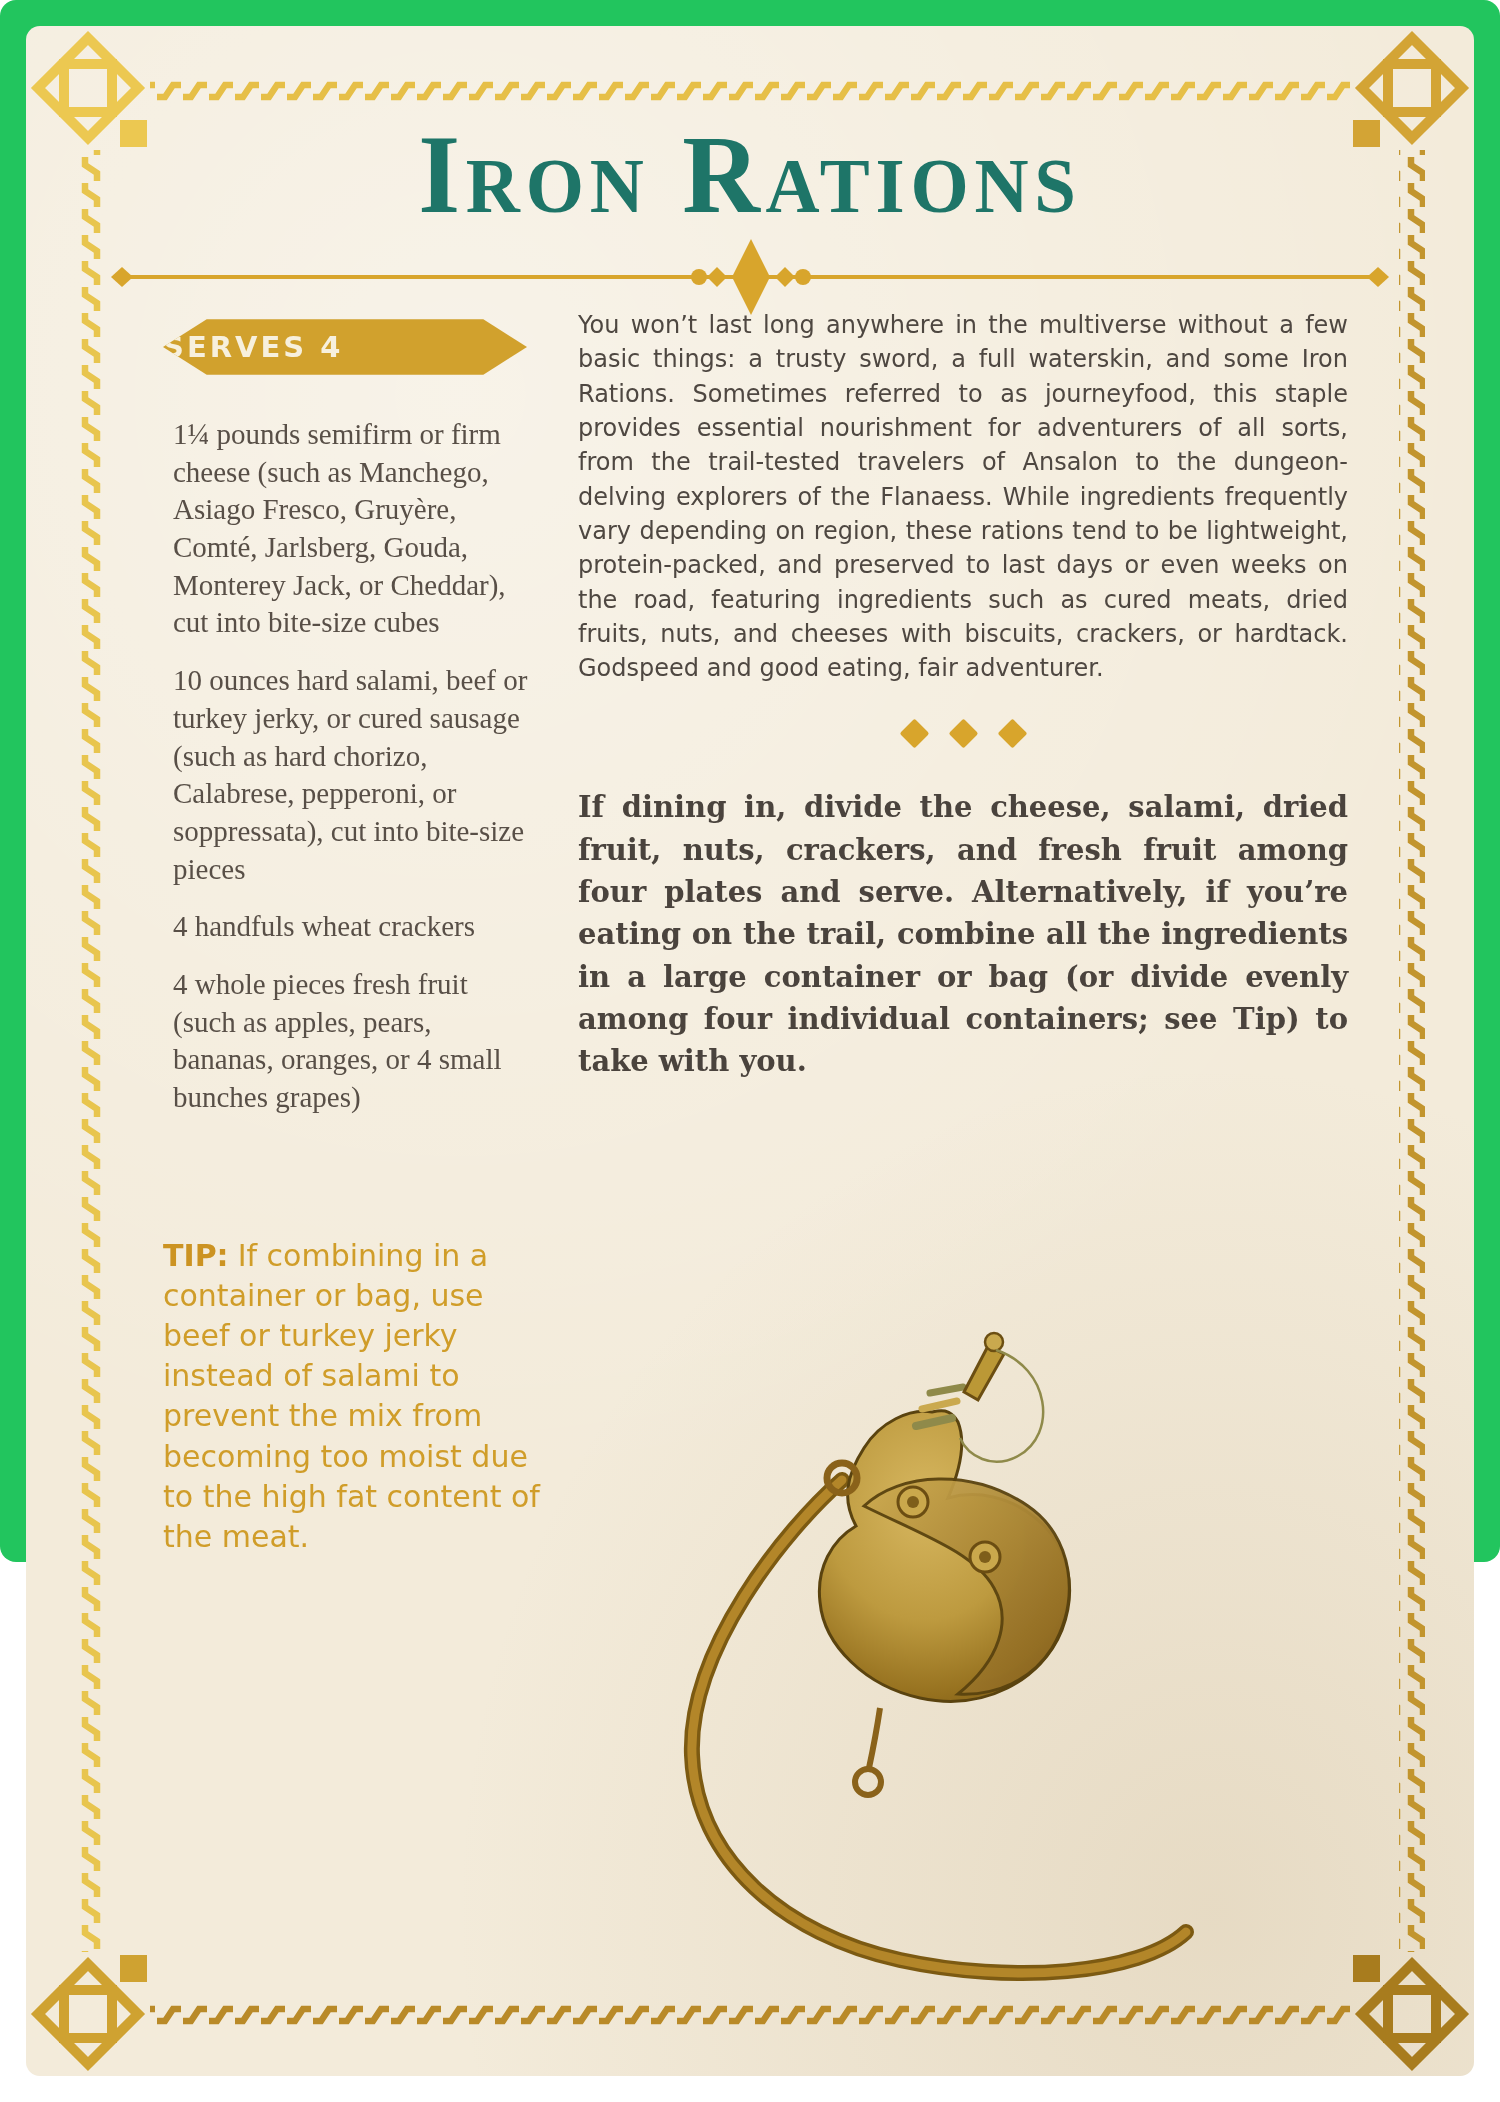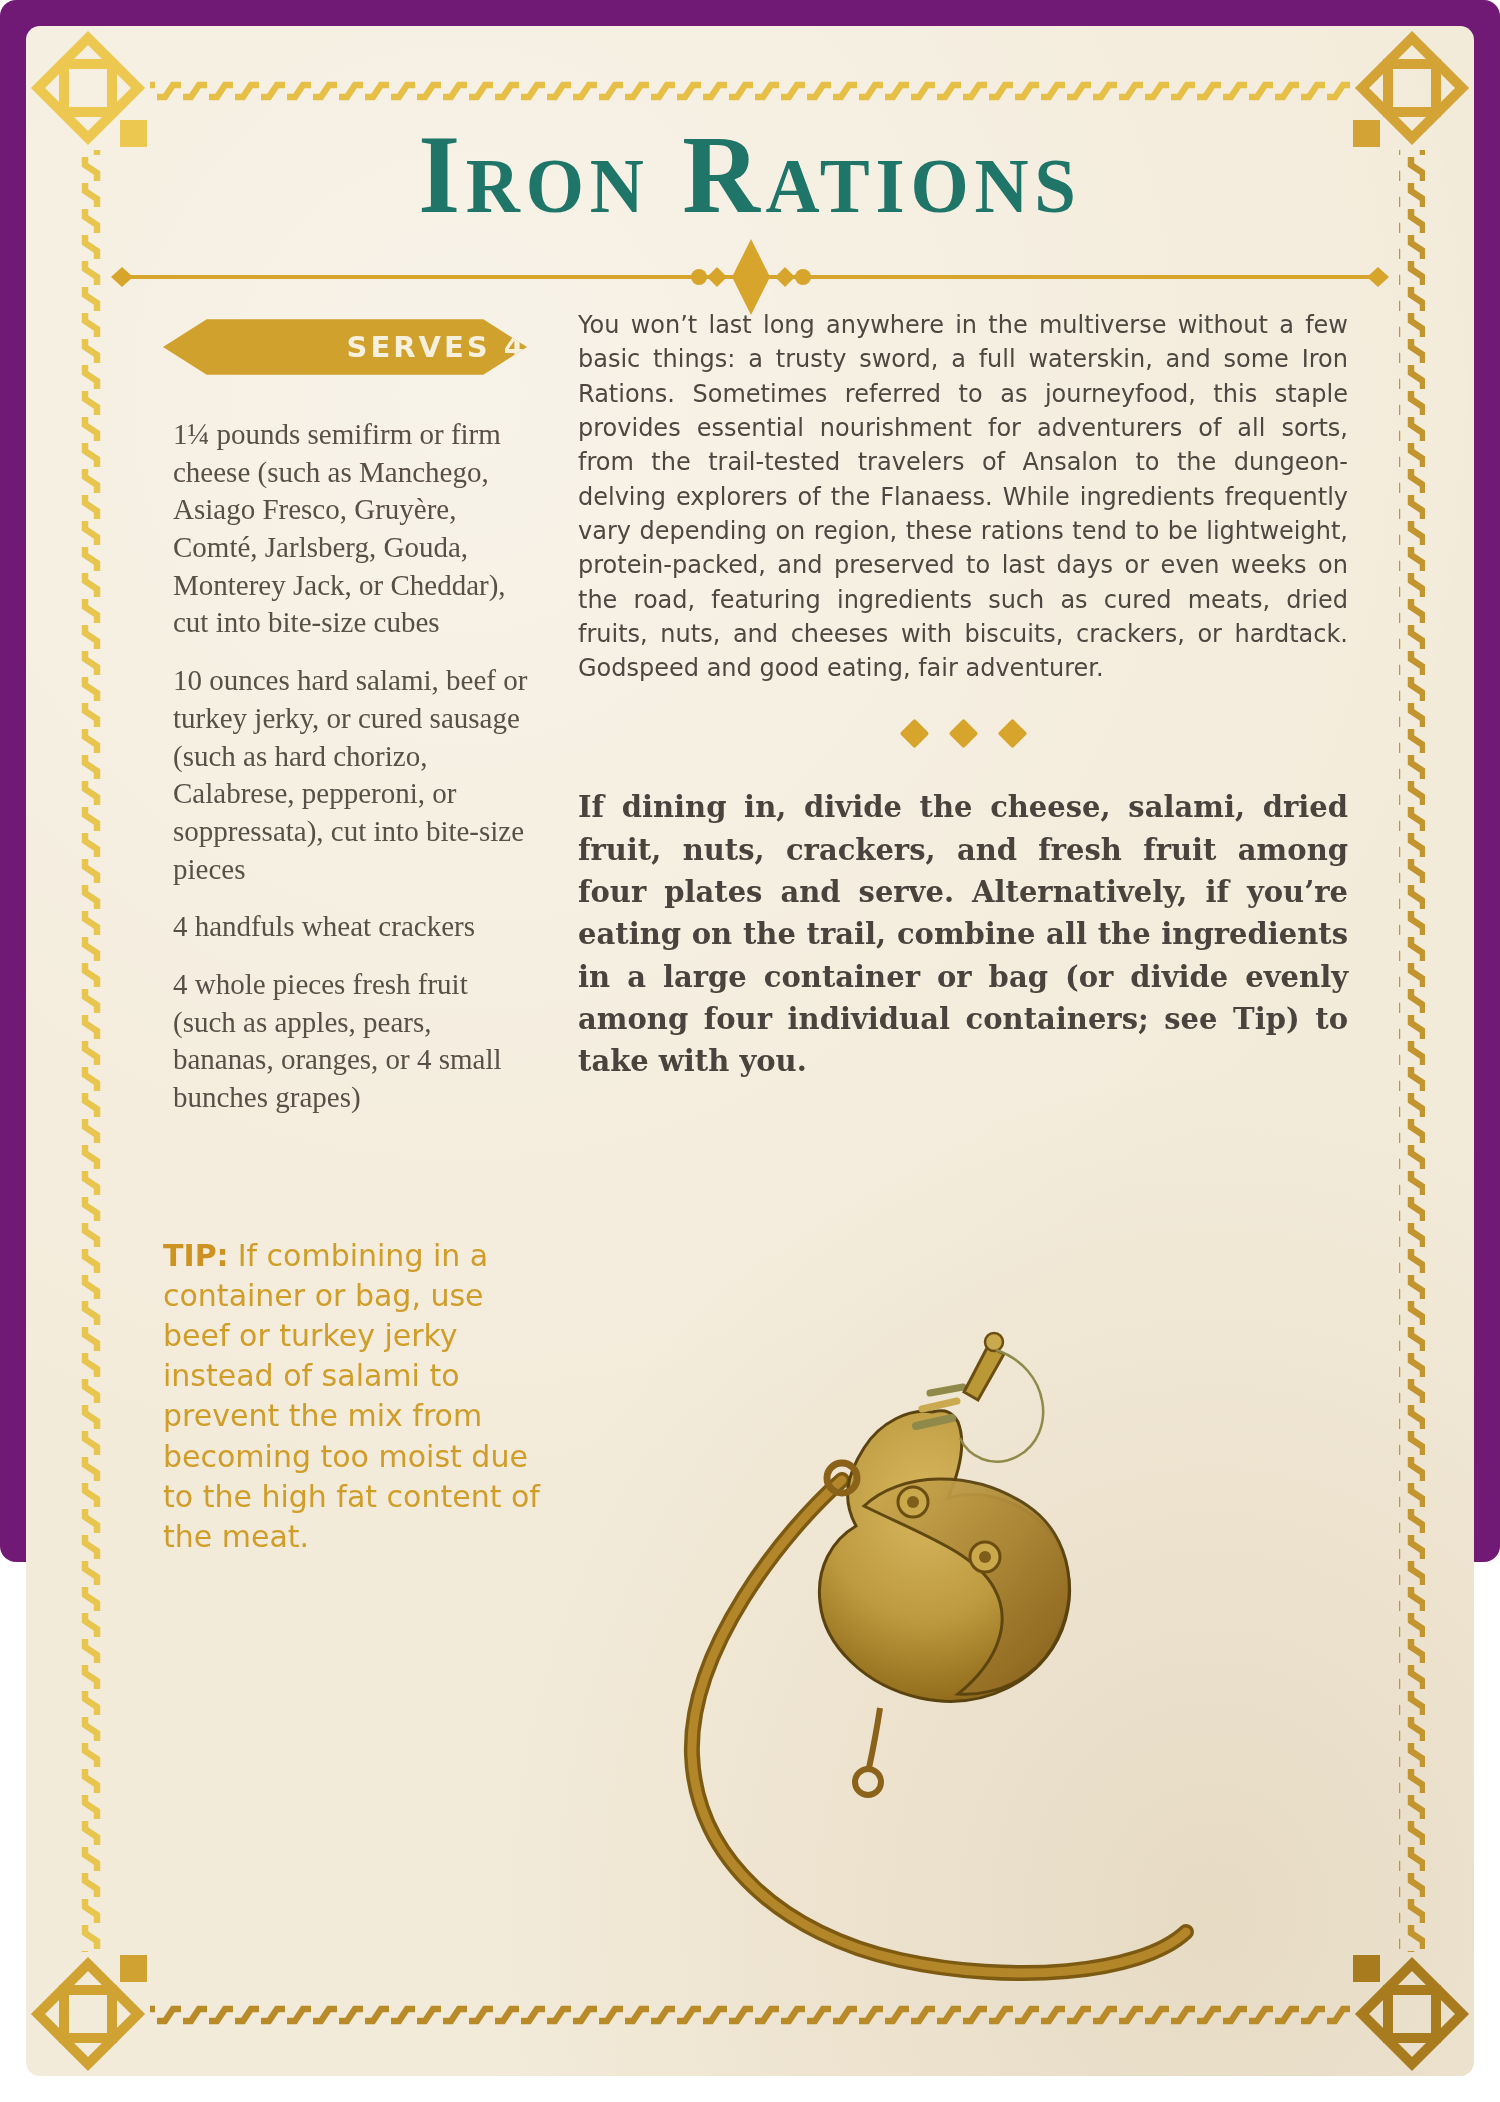--- a/index.html
+++ b/index.html
@@ -1,29 +1,29 @@
 <!DOCTYPE html>
 <html><head>
 <meta charset="utf-8">
 <style>
   html,body{margin:0;padding:0;width:1500px;height:2102px;background:#ffffff;overflow:hidden;}
   *{box-sizing:border-box;}
-  .sheet{position:absolute;left:0;top:0;width:1500px;height:1562px;background:#701a75;border-radius:16px;}
+  .sheet{position:absolute;left:0;top:0;width:1500px;height:1562px;background:#22c55e;border-radius:16px;}
   .card{position:absolute;left:26px;top:26px;width:1448px;height:2050px;border-radius:14px;
         background:
           radial-gradient(120% 90% at 30% 18%, rgba(255,255,255,.40), rgba(255,255,255,0) 60%),
           radial-gradient(95% 75% at 82% 92%, rgba(198,176,138,.28), rgba(198,176,138,0) 55%),
           #f3ebda;}
   .frame{position:absolute;left:0;top:0;width:1448px;height:2050px;}
   h1.title{position:absolute;left:0;right:0;top:92px;margin:0;text-align:center;
            font-family:"Liberation Serif",serif;font-weight:700;font-size:112px;line-height:1;
            font-variant:small-caps;letter-spacing:6px;color:#1e7568;transform:scaleX(.96);}
   .rule-svg{position:absolute;left:0;top:0;width:1448px;height:2050px;pointer-events:none;}
   .left-col{position:absolute;left:137px;top:292px;width:380px;}
-  .banner{width:364px;height:58px;background:#d1a12d;display:flex;align-items:center;justify-content:flex-end;
+  .banner{width:364px;height:58px;background:#d1a12d;display:flex;align-items:center;justify-content:flex-start;
           clip-path:polygon(0 50%,12% 2%,88% 2%,100% 50%,88% 98%,12% 98%);margin-bottom:40px;}
   .banner span{font-family:"DejaVu Sans",sans-serif;font-weight:700;font-size:29px;letter-spacing:3px;color:#f7f0dd;}
   .ing{font-family:Liberation Serif, serif;font-size:29px;line-height:1.3;color:#584f47;margin:0 10px 20px;}
   .tip{margin:119px 0 0;font-family:"DejaVu Sans",sans-serif;font-size:30px;line-height:1.34;color:#d09d29;}
   .tip-label{font-weight:700;color:#cc9322;margin-right:9px;}
   .right-col{position:absolute;left:552px;top:282px;width:770px;}
   .intro{font-family:"DejaVu Sans",sans-serif;font-size:24px;line-height:1.43;color:#4e4741;
          text-align:justify;margin:0;}
   .div-diamonds{display:flex;justify-content:center;gap:28px;margin:38px 0 42px;}
   .div-diamonds i{display:block;width:21px;height:21px;background:#d8a52c;transform:rotate(45deg);border-radius:2px;}

